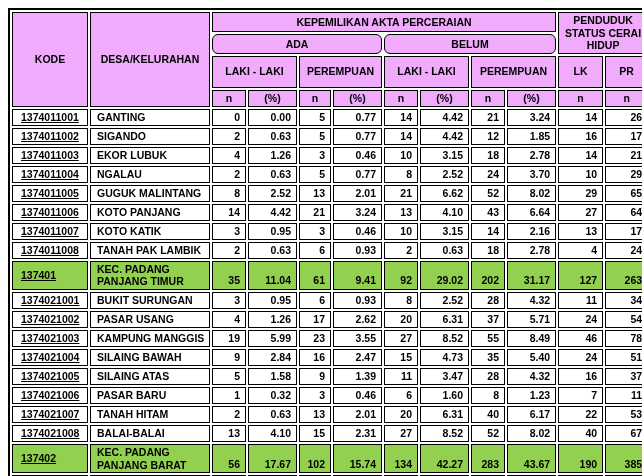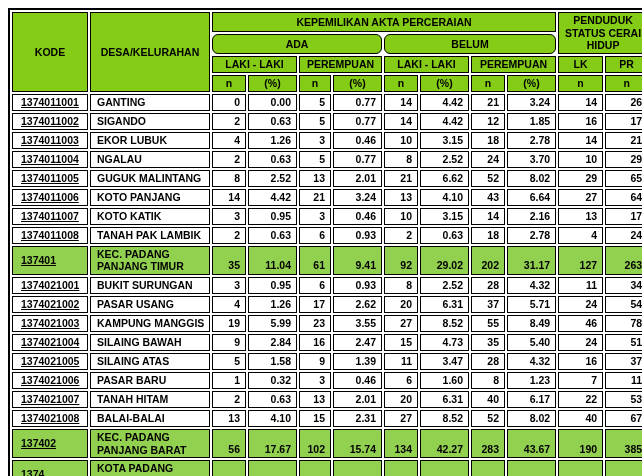--- a/index.html
+++ b/index.html
@@ -21,28 +21,28 @@
     font-weight: bold;
     font-size: 10.5px;
     color: #000;
   }
   th, td {
     border: 1px solid #000;
     overflow: hidden;
     line-height: 1.2;
   }
   thead th {
-    background: #84cc16;
+    background: #f0abfc;
     text-align: center;
     vertical-align: middle;
     padding: 1px 2px;
   }
   th.h-row1 { height: 19px; }
   th.h-row2 { height: 19px; border-radius: 6px; }
-  th.h-row3 { height: 17px; }
+  th.h-row3 { height: 32px; }
   th.h-row4 { height: 17px; }
   tbody td {
     background: #ffffff;
     height: 17px;
     vertical-align: middle;
     padding: 1px 4px;
   }
   td.kode { text-align: left; padding-left: 8px; text-decoration: underline; }
   td.name { text-align: left; padding-left: 6px; }
   td.num  { text-align: right; padding-right: 5px; }

